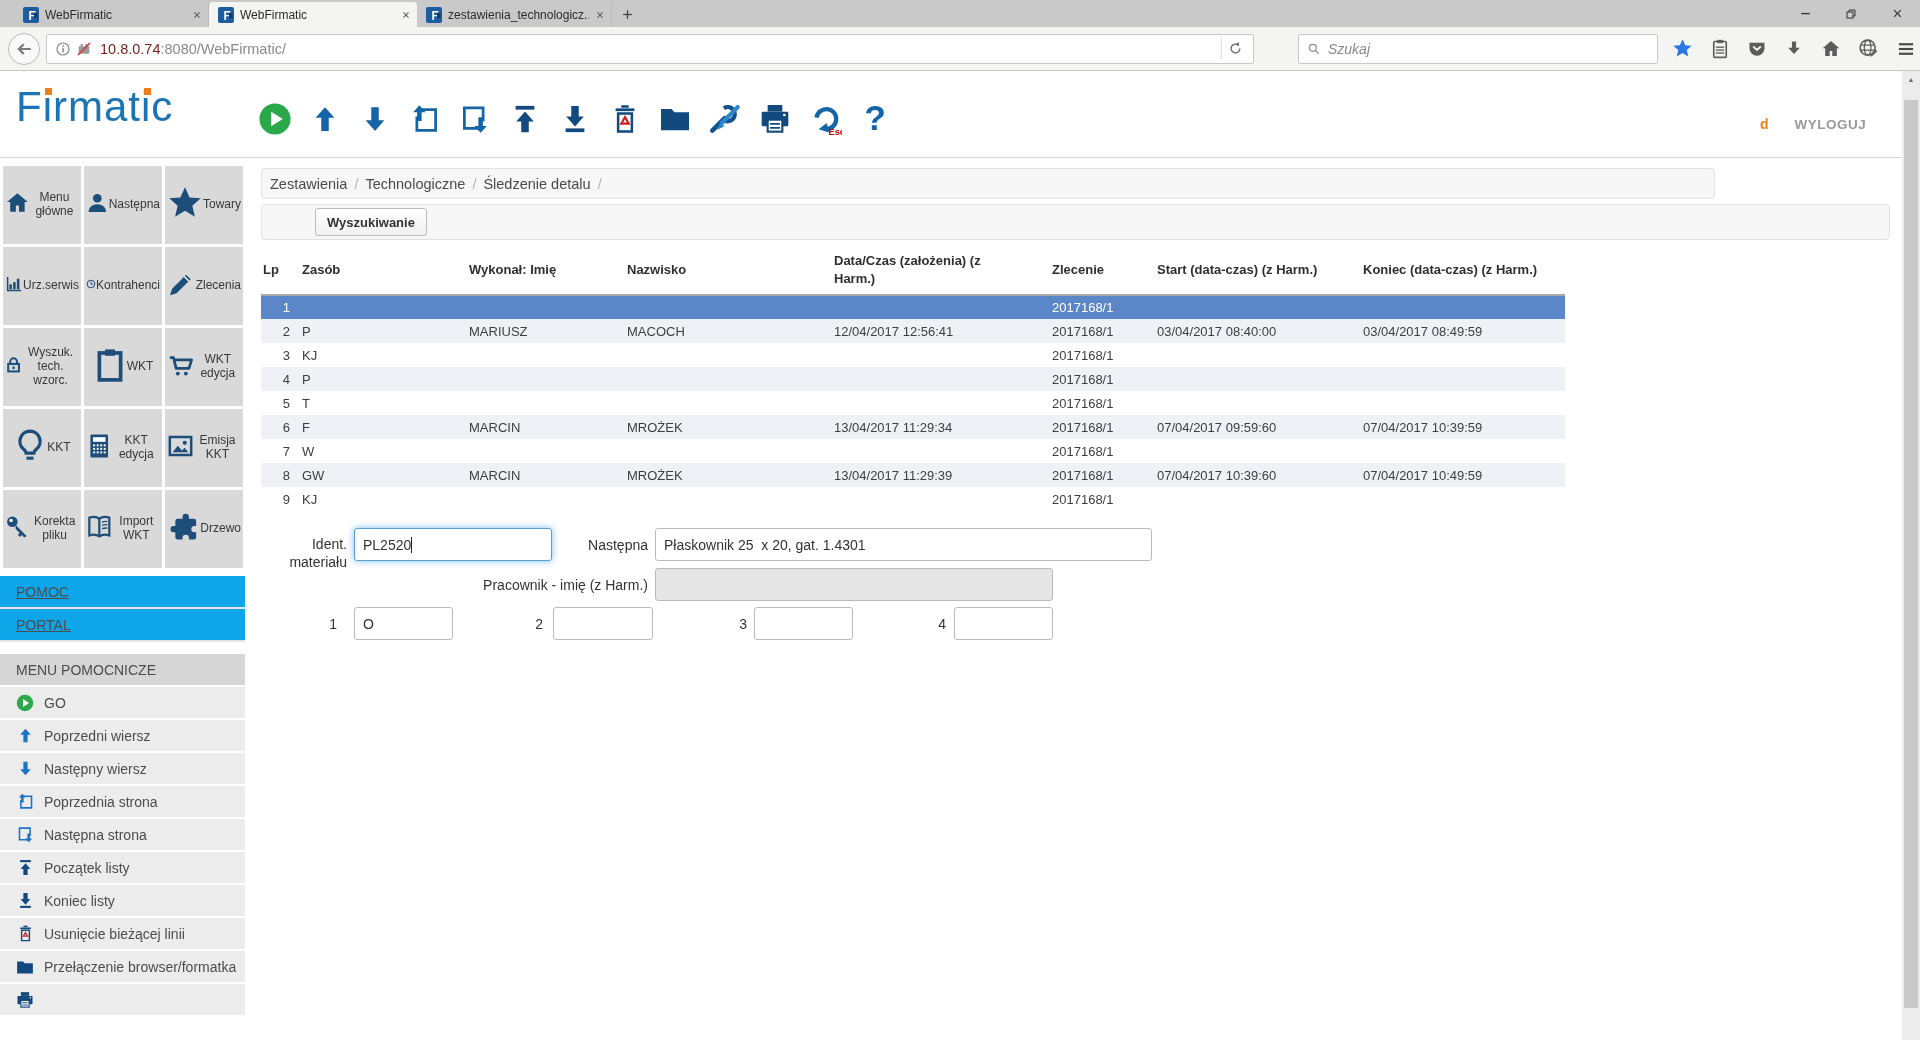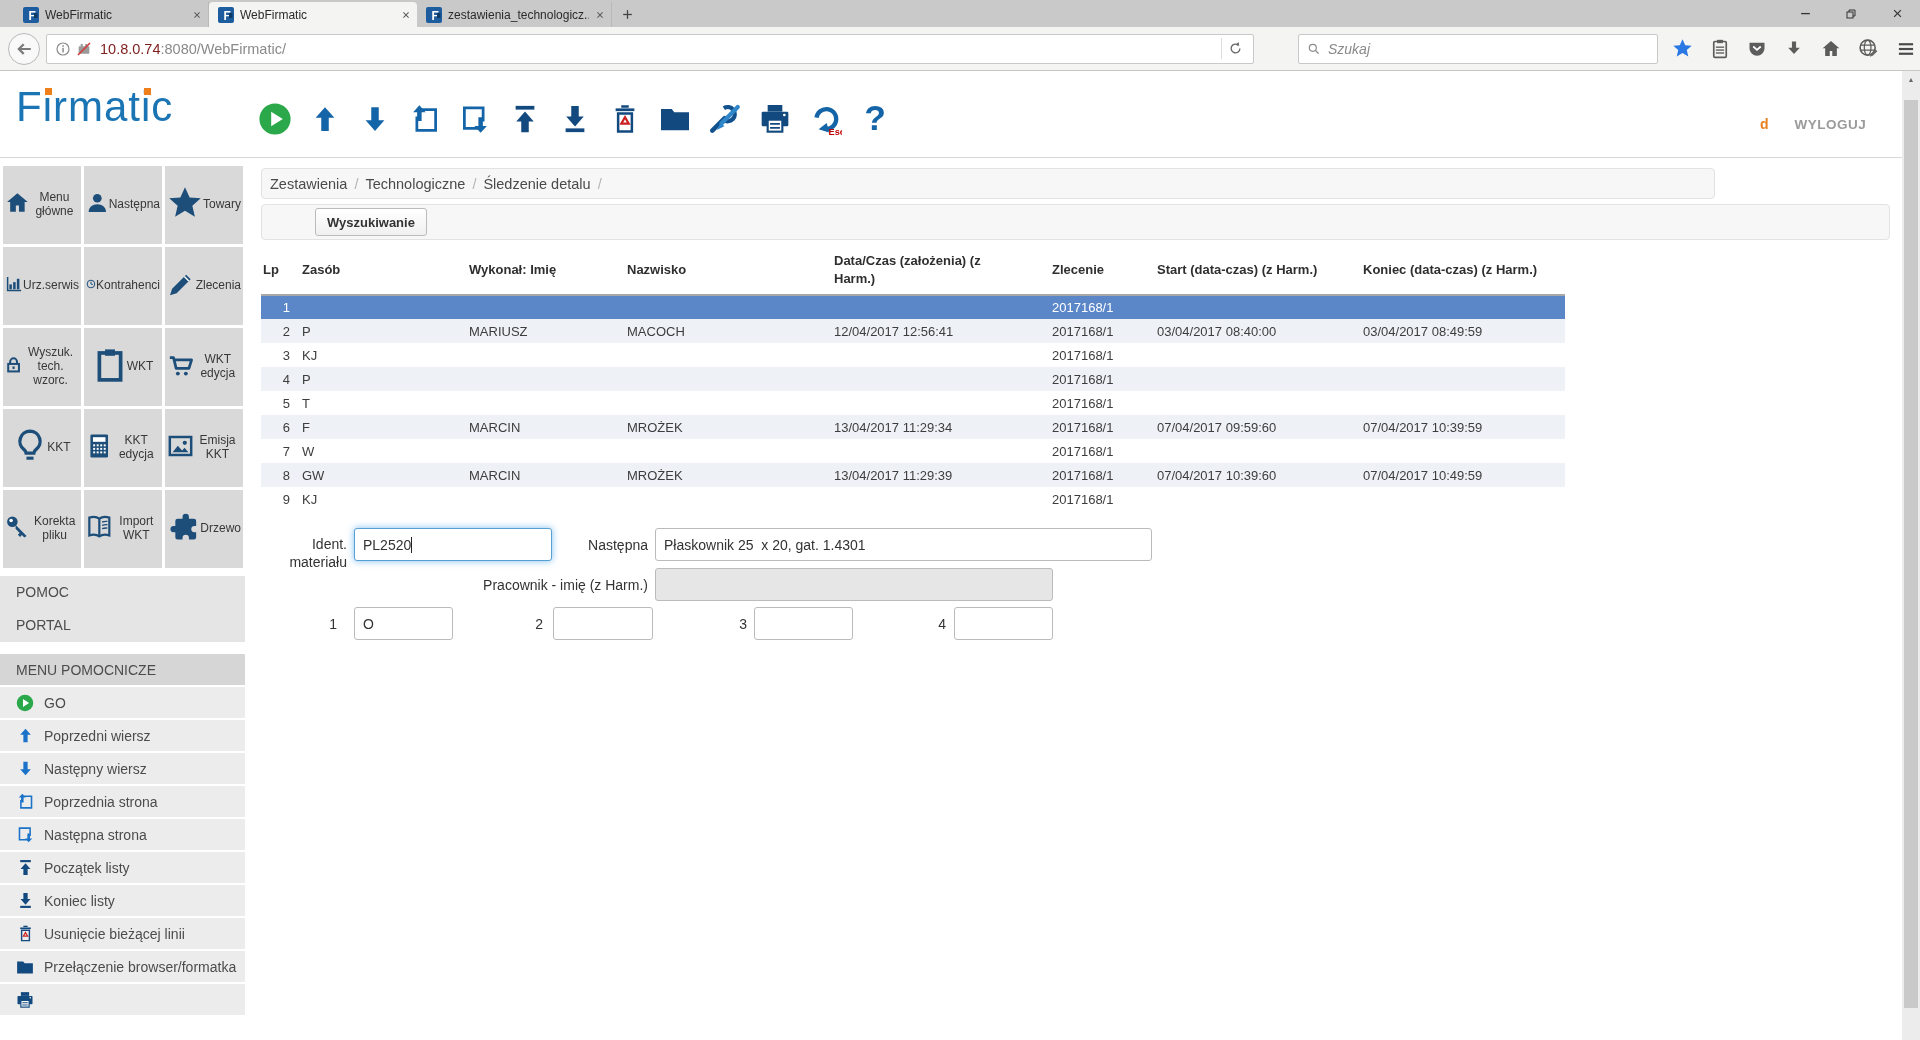--- a/index.html
+++ b/index.html
@@ -38,21 +38,21 @@
   .logout { color:#9a9a9a; font-size:13.5px; font-weight:bold; letter-spacing:.5px; }
 
   
   .sidebar { position:absolute; left:0; top:158px; width:245px; height:882px; background:#fff; overflow:hidden; }
   .tiles { position:absolute; left:3px; top:8px; display:grid; grid-template-columns:78px 78px 78px; grid-auto-rows:78px; gap:3px; }
   .tile { background:#d9d9d9; display:flex; align-items:center; justify-content:center; padding:4px 2px; cursor:pointer; }
   .tile .ticon { color:#1d4e79; margin-bottom:5px; }
   .tile .tlabel { font-size:12px; color:#383838; text-align:center; line-height:1.15; }
   .menu { position:absolute; left:0; top:418px; width:245px; }
   .mrow { height:33px; display:flex; align-items:center; padding-left:16px; font-size:14px; color:#4c4c4c; }
-  .mrow.sect { background:#e5e5e5; border-bottom:2px solid #e4e4e4; }
+  .mrow.sect { background:#0ea5e9; border-bottom:2px solid #e4e4e4;text-decoration:underline; }
   .mrow.hdr { background:#d6d6d6; border-bottom:2px solid #fff;margin-top:12px; }
   .mrow.item { background:#ececec; border-bottom:2px solid #fff; cursor:pointer; }
   .mrow .micon { width:18px; height:18px; margin-right:10px; flex:none; display:flex; align-items:center; justify-content:center; }
 
   
   .main { position:absolute; left:245px; top:158px; width:1657px; height:882px; background:#fff; }
   .bcbar { position:absolute; left:16px; top:10px; width:1454px; height:31px; background:#f7f7f7; border:1px solid #e2e2e2; border-radius:4px; display:flex; align-items:center; padding-left:8px; font-size:14.5px; color:#4a4a4a; gap:7px; }
   .bcbar .sep { color:#b5b5b5; }
   .bcbar .bc-link { cursor:pointer; }
   .actionbar { position:absolute; left:16px; top:46px; width:1629px; height:36px; background:#f7f7f7; border:1px solid #e2e2e2; border-radius:4px; display:flex; align-items:center; padding-left:6px; }

